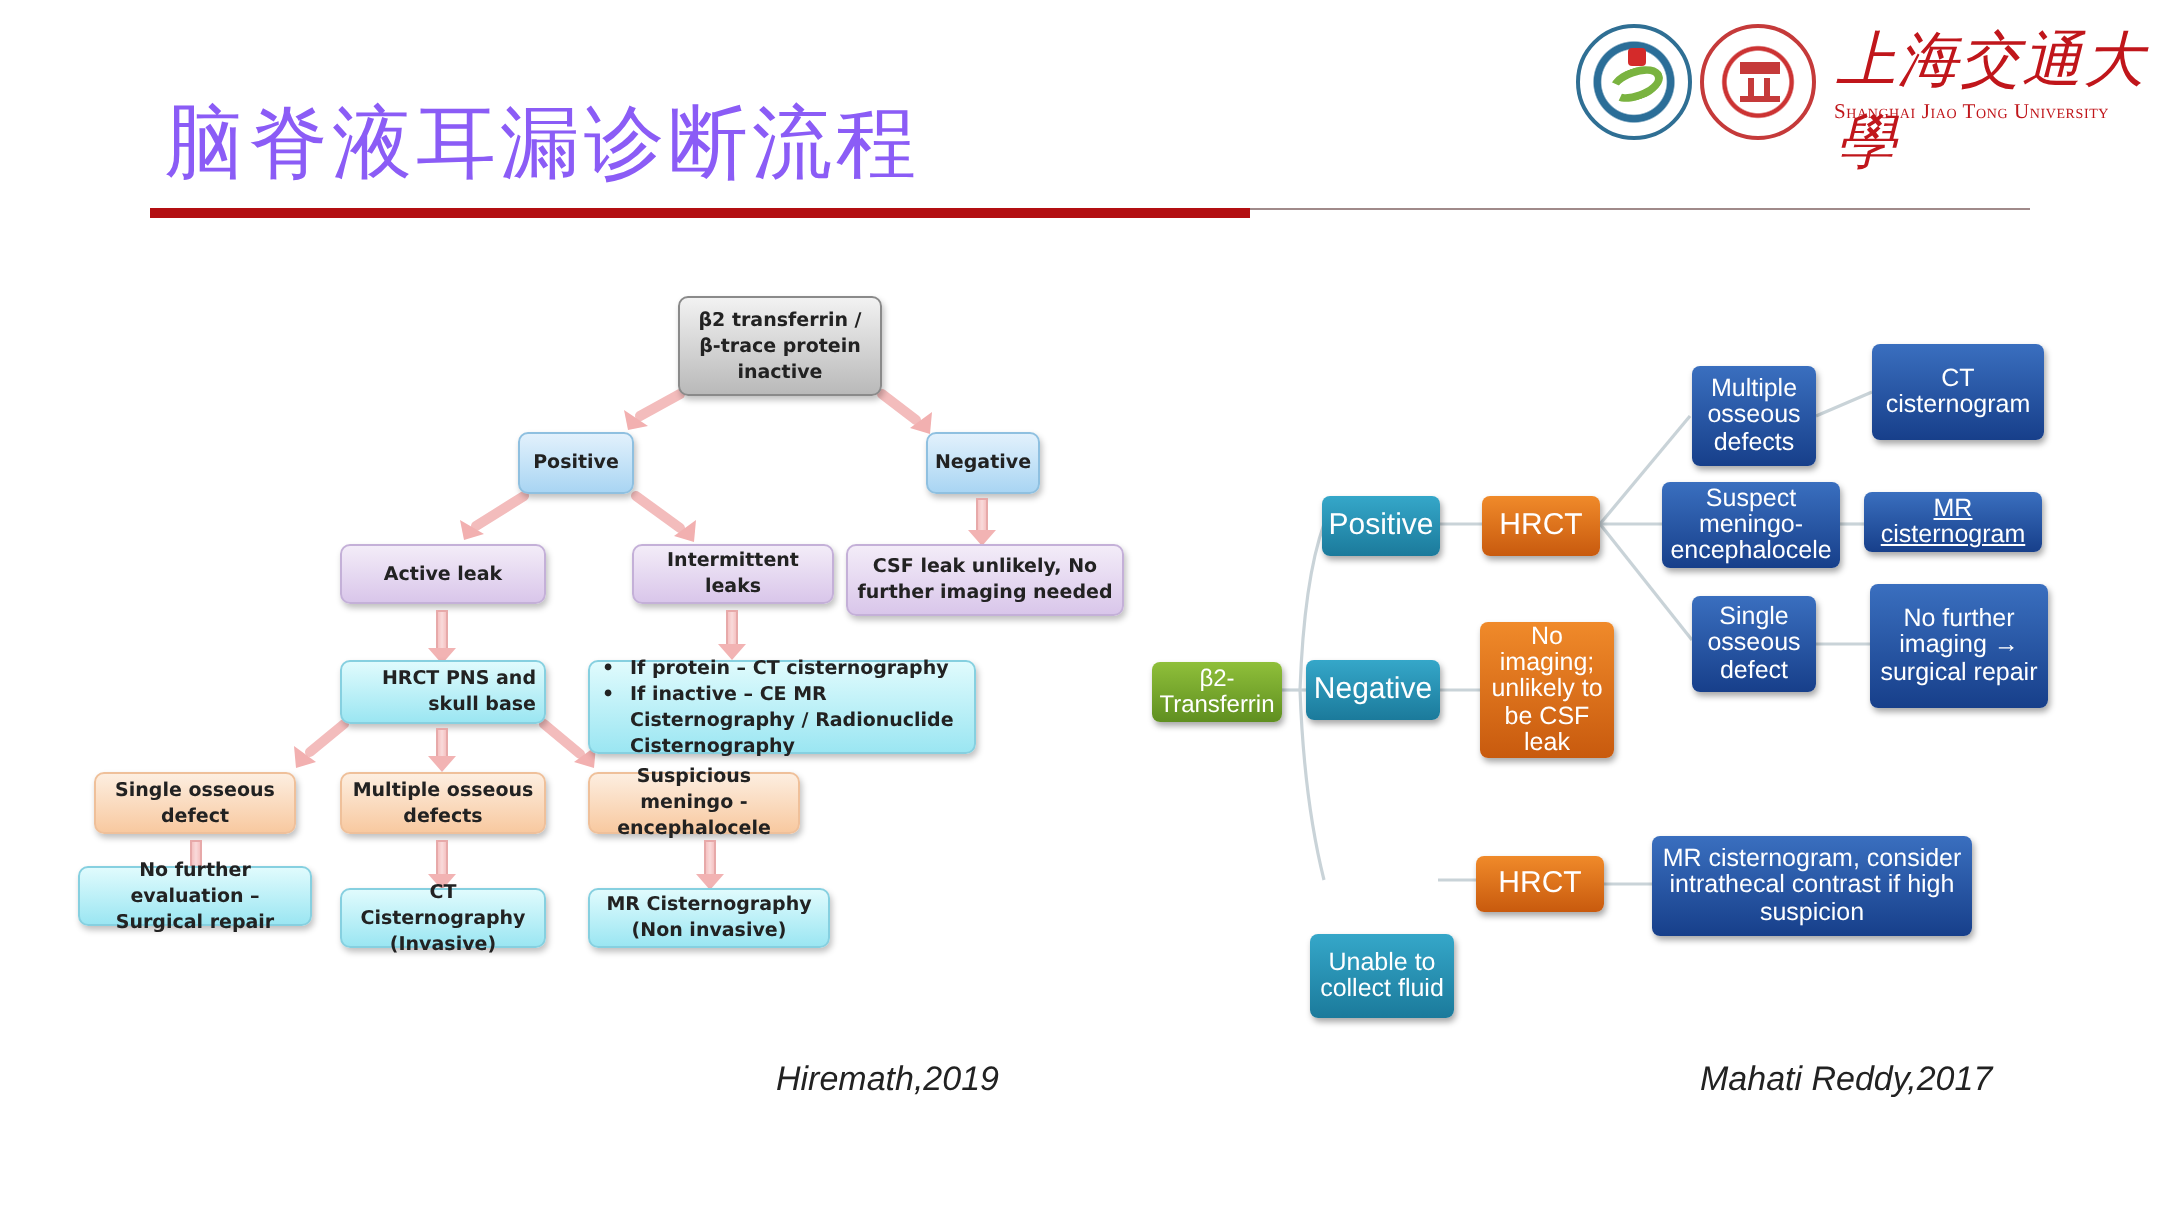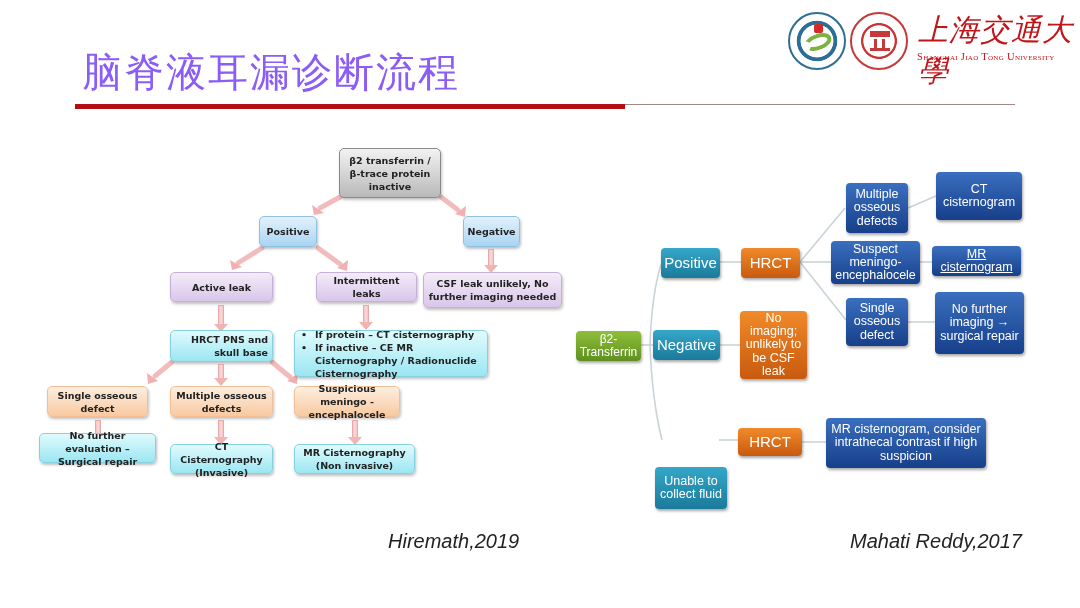--- a/index.html
+++ b/index.html
@@ -46,21 +46,21 @@
   .rb { position: absolute; display: flex; align-items: center; justify-content: center; text-align: center;
         font-family: "Liberation Sans", sans-serif; color: #fff; border-radius: 4px;
         box-shadow: 1px 2px 3px rgba(0,0,0,0.35); line-height: 1.05; }
   .green  { background: linear-gradient(#8fbf3a, #5f8f20); font-size: 12px; }
   .teal   { background: linear-gradient(#35a7c9, #1b7a9b); }
   .orange { background: linear-gradient(#f08a2a, #c85a0e); }
   .navy   { background: linear-gradient(#3a6fbf, #173f8a); font-size: 12.5px; }
 
   svg.lines { position: absolute; left: 0; top: 0; width: 1080px; height: 608px; pointer-events: none; }
 
-  .cite { position: absolute; font-family: "Liberation Sans", sans-serif; font-style: italic; font-size: 20px; color: #222; }
+  .cite { position: absolute; font-family: "Liberation Sans", sans-serif; font-style: italic; font-size: 17px; color: #222; }
 </style>
 </head>
 <body>
 
 <div class="title">脑脊液耳漏诊断流程</div>
 <div class="rule-red"></div>
 <div class="rule-gray"></div>
 
 <div class="logo-circle logo-a">
     <div class="cross"></div>

